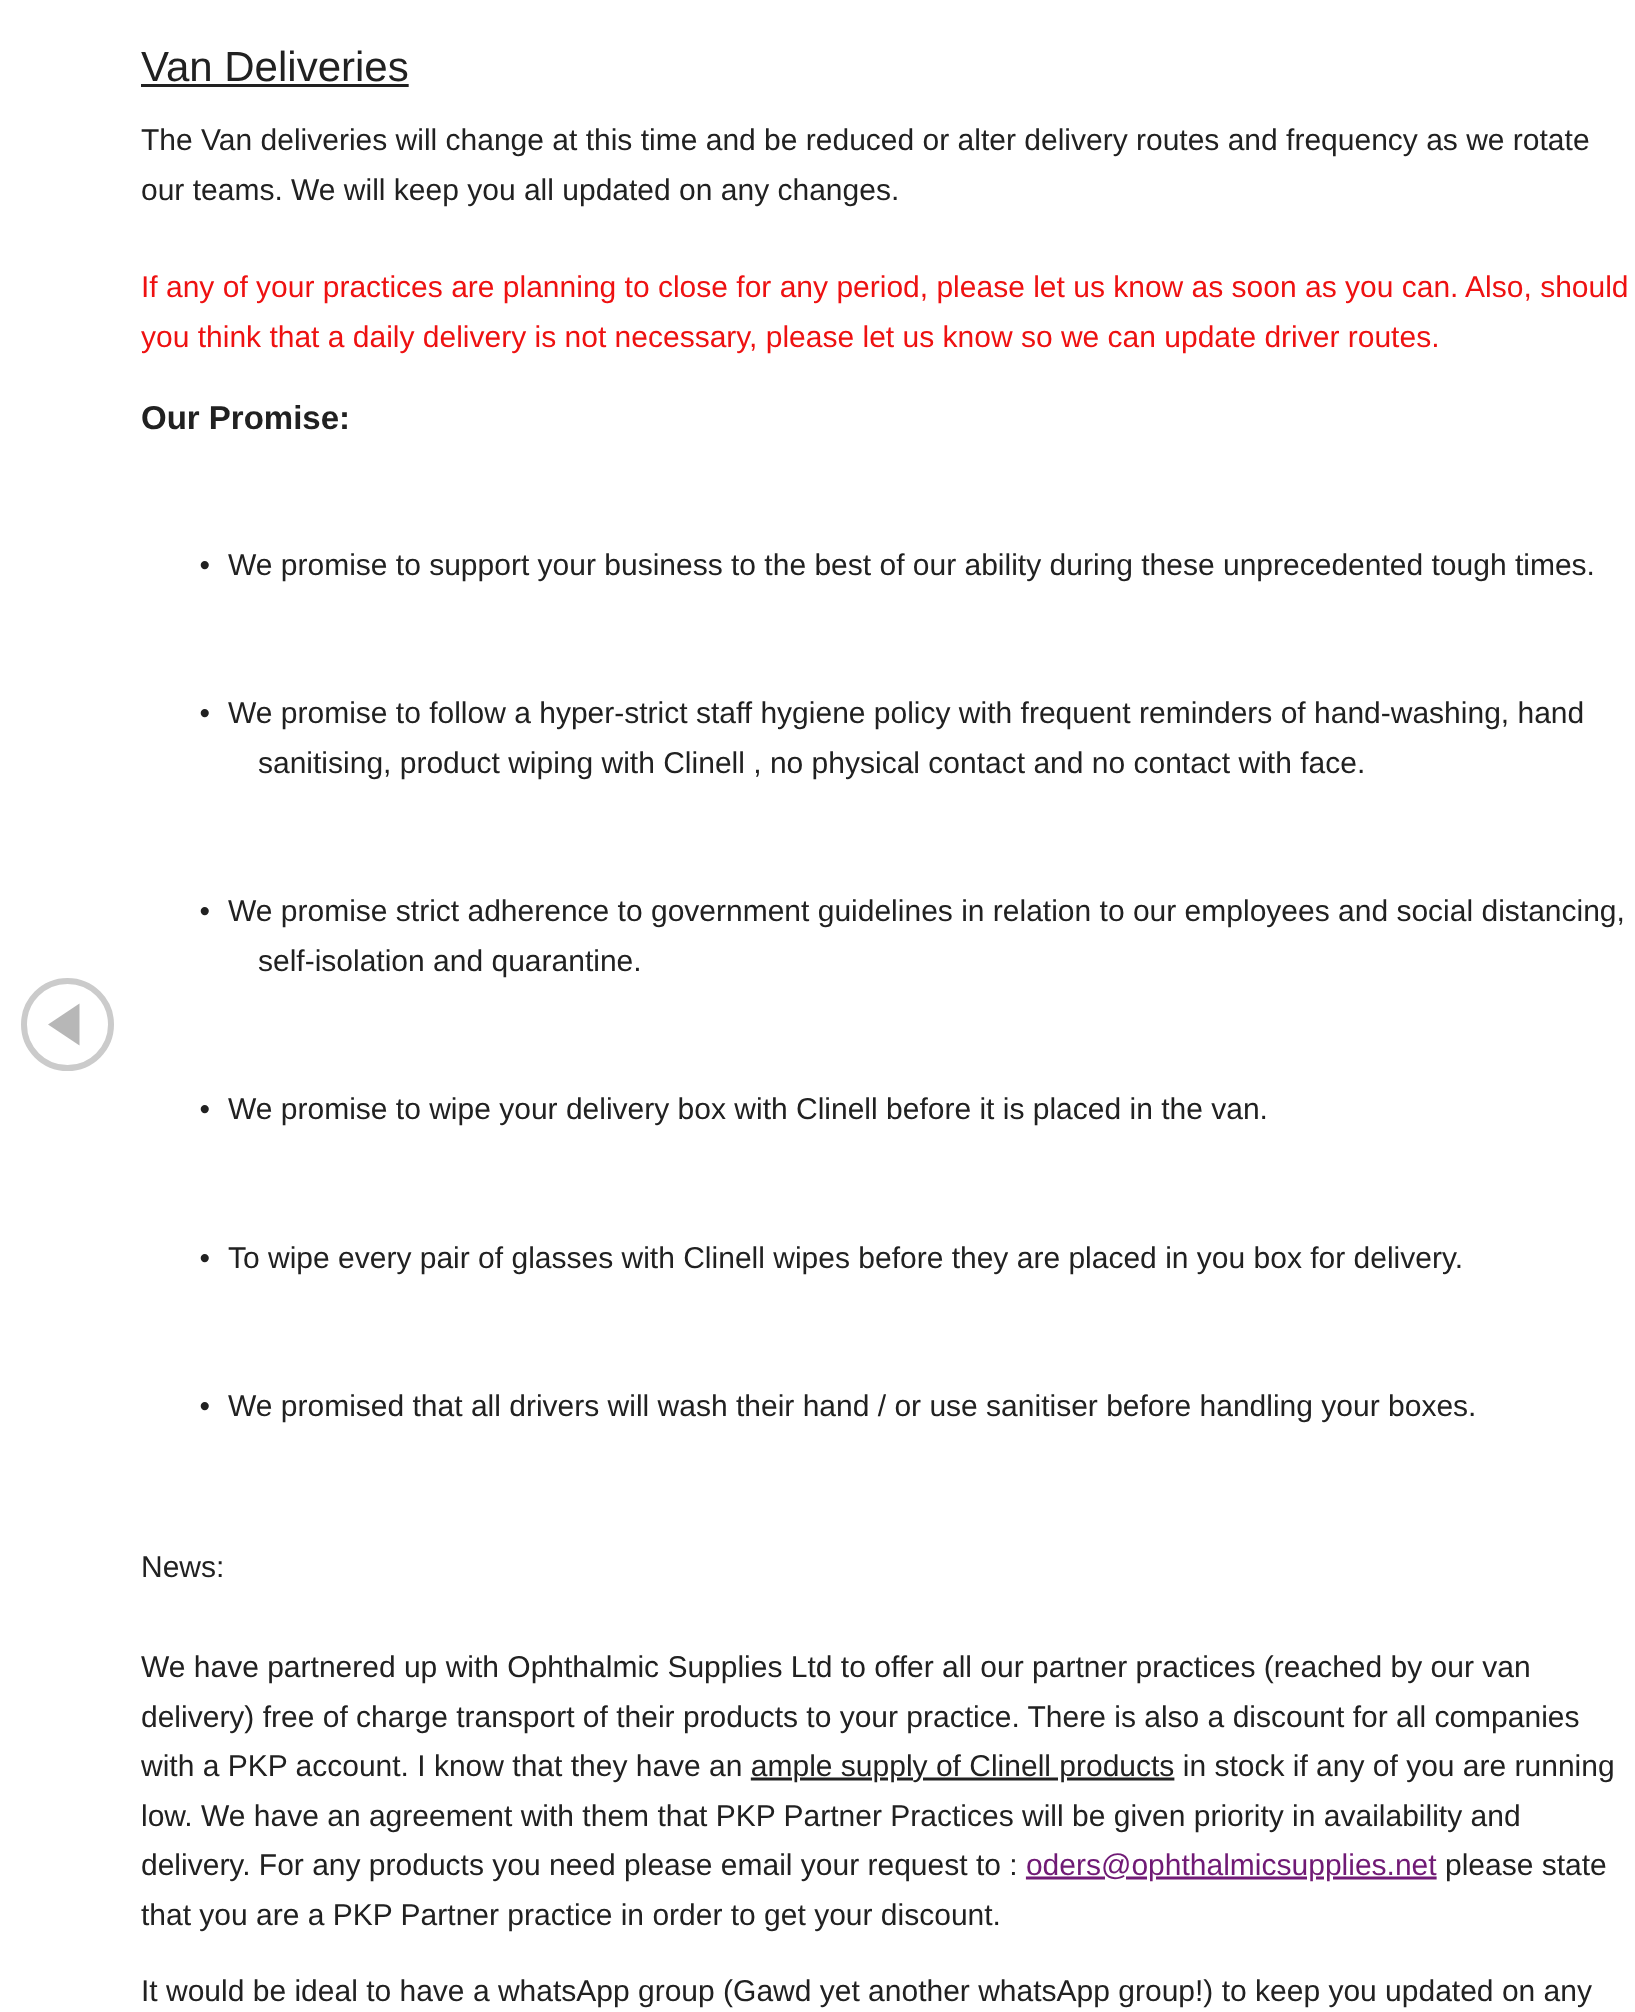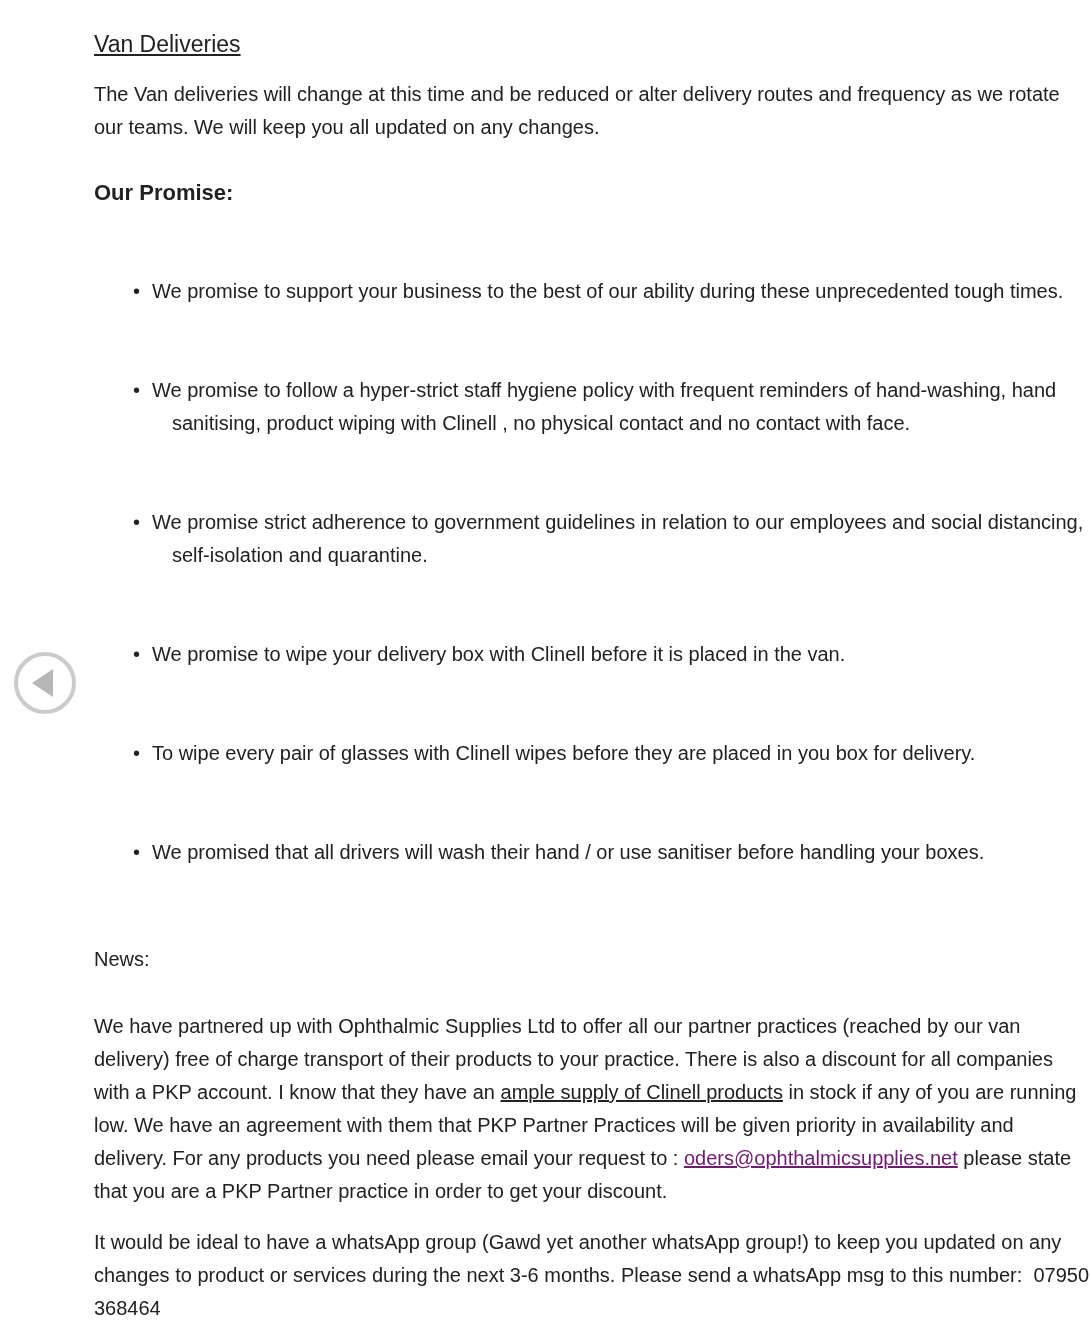--- a/index.html
+++ b/index.html
@@ -21,21 +21,21 @@
     font-size: 20px;
     line-height: 33px;
   }
   .content p, .content h1, .content h2, .content ul, .content li {
     margin: 0;
     padding: 0;
     white-space: pre-wrap;
   }
 
   h1.doc-title {
-    font-size: 23px;
+    font-size: 28px;
     font-weight: 400;
     text-decoration: underline;
     margin-bottom: 17px;
   }
   p.intro      { margin-bottom: 32px; }
   p.alert      { margin-bottom: 20px; color: #ee1111; }
   h2.promise-heading { font-size: 22px; font-weight: 700; }
 
   ul.promise-list { list-style: none; margin-bottom: 8px; }
   ul.promise-list li {
@@ -93,20 +93,21 @@
 
 <button class="nav-prev" aria-label="Previous">
   <span class="prev-triangle"></span>
 </button>
 
 <div class="content">
   <h1 class="doc-title">Van Deliveries</h1>
 
   <p class="intro">The Van deliveries will change at this time and be reduced or alter delivery routes and frequency as we rotate our teams. We will keep you all updated on any changes.</p>
 
+  <p class="alert">If any of your practices are planning to close for any period, please let us know as soon as you can. Also, should you think that a daily delivery is not necessary, please let us know so we can update driver routes.</p>
 
   <h2 class="promise-heading">Our Promise:</h2>
 
   <ul class="promise-list">
     <li>We promise to support your business to the best of our ability during these unprecedented tough times.</li>
     <li>We promise to follow a hyper-strict staff hygiene policy with frequent reminders of hand-washing, hand sanitising, product wiping with Clinell , no physical contact and no contact with face.</li>
     <li>We promise strict adherence to government guidelines in relation to our employees and social distancing, self-isolation and quarantine.</li>
     <li>We promise to wipe your delivery box with Clinell before it is placed in the van.</li>
     <li>To wipe every pair of glasses with Clinell wipes before they are placed in you box for delivery.</li>
     <li>We promised that all drivers will wash their hand / or use sanitiser before handling your boxes.</li>

